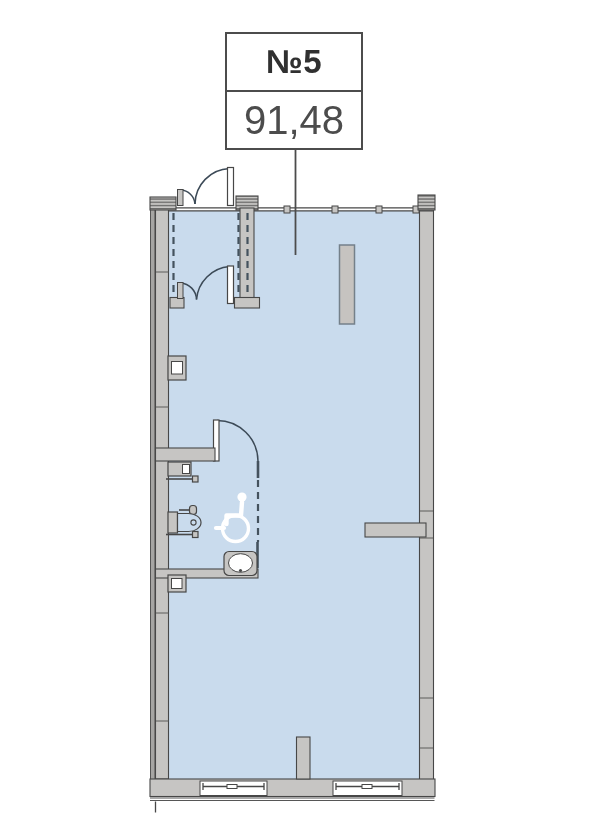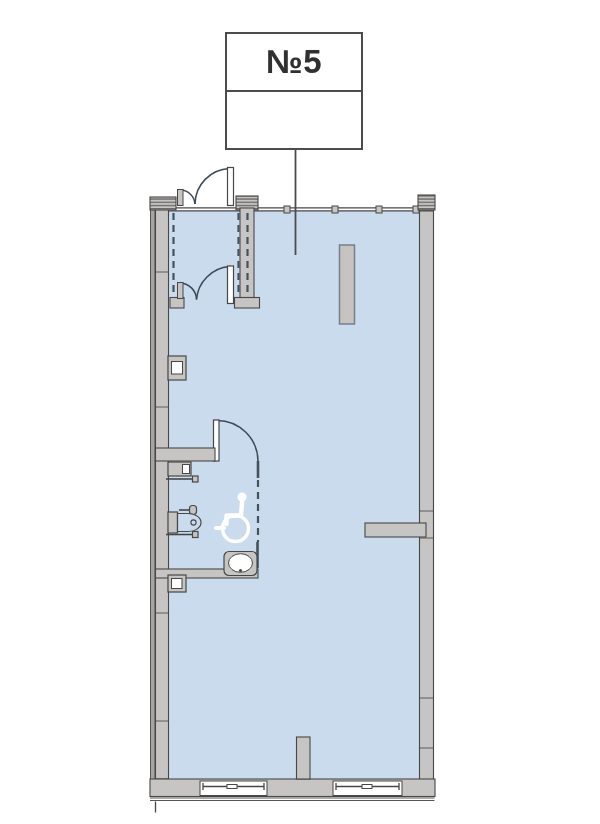--- a/index.html
+++ b/index.html
@@ -190,15 +190,16 @@
       <rect class="fix-in" x="171.5" y="361.5" width="11" height="12.5"></rect>
       <rect class="fix" x="168" y="575" width="18" height="17"></rect>
       <rect class="fix-in" x="171.5" y="578.5" width="10.5" height="10"></rect>
     </g>
 
     <line class="leader" x1="295.5" y1="150" x2="295.5" y2="255"></line>
   </svg>
 
   <div id="unit-label">
     <div class="cell" id="unit-number">№5</div>
+    <div class="cell" id="unit-area">91,48</div>
   </div>
 
 </div>
 
 </body></html>

